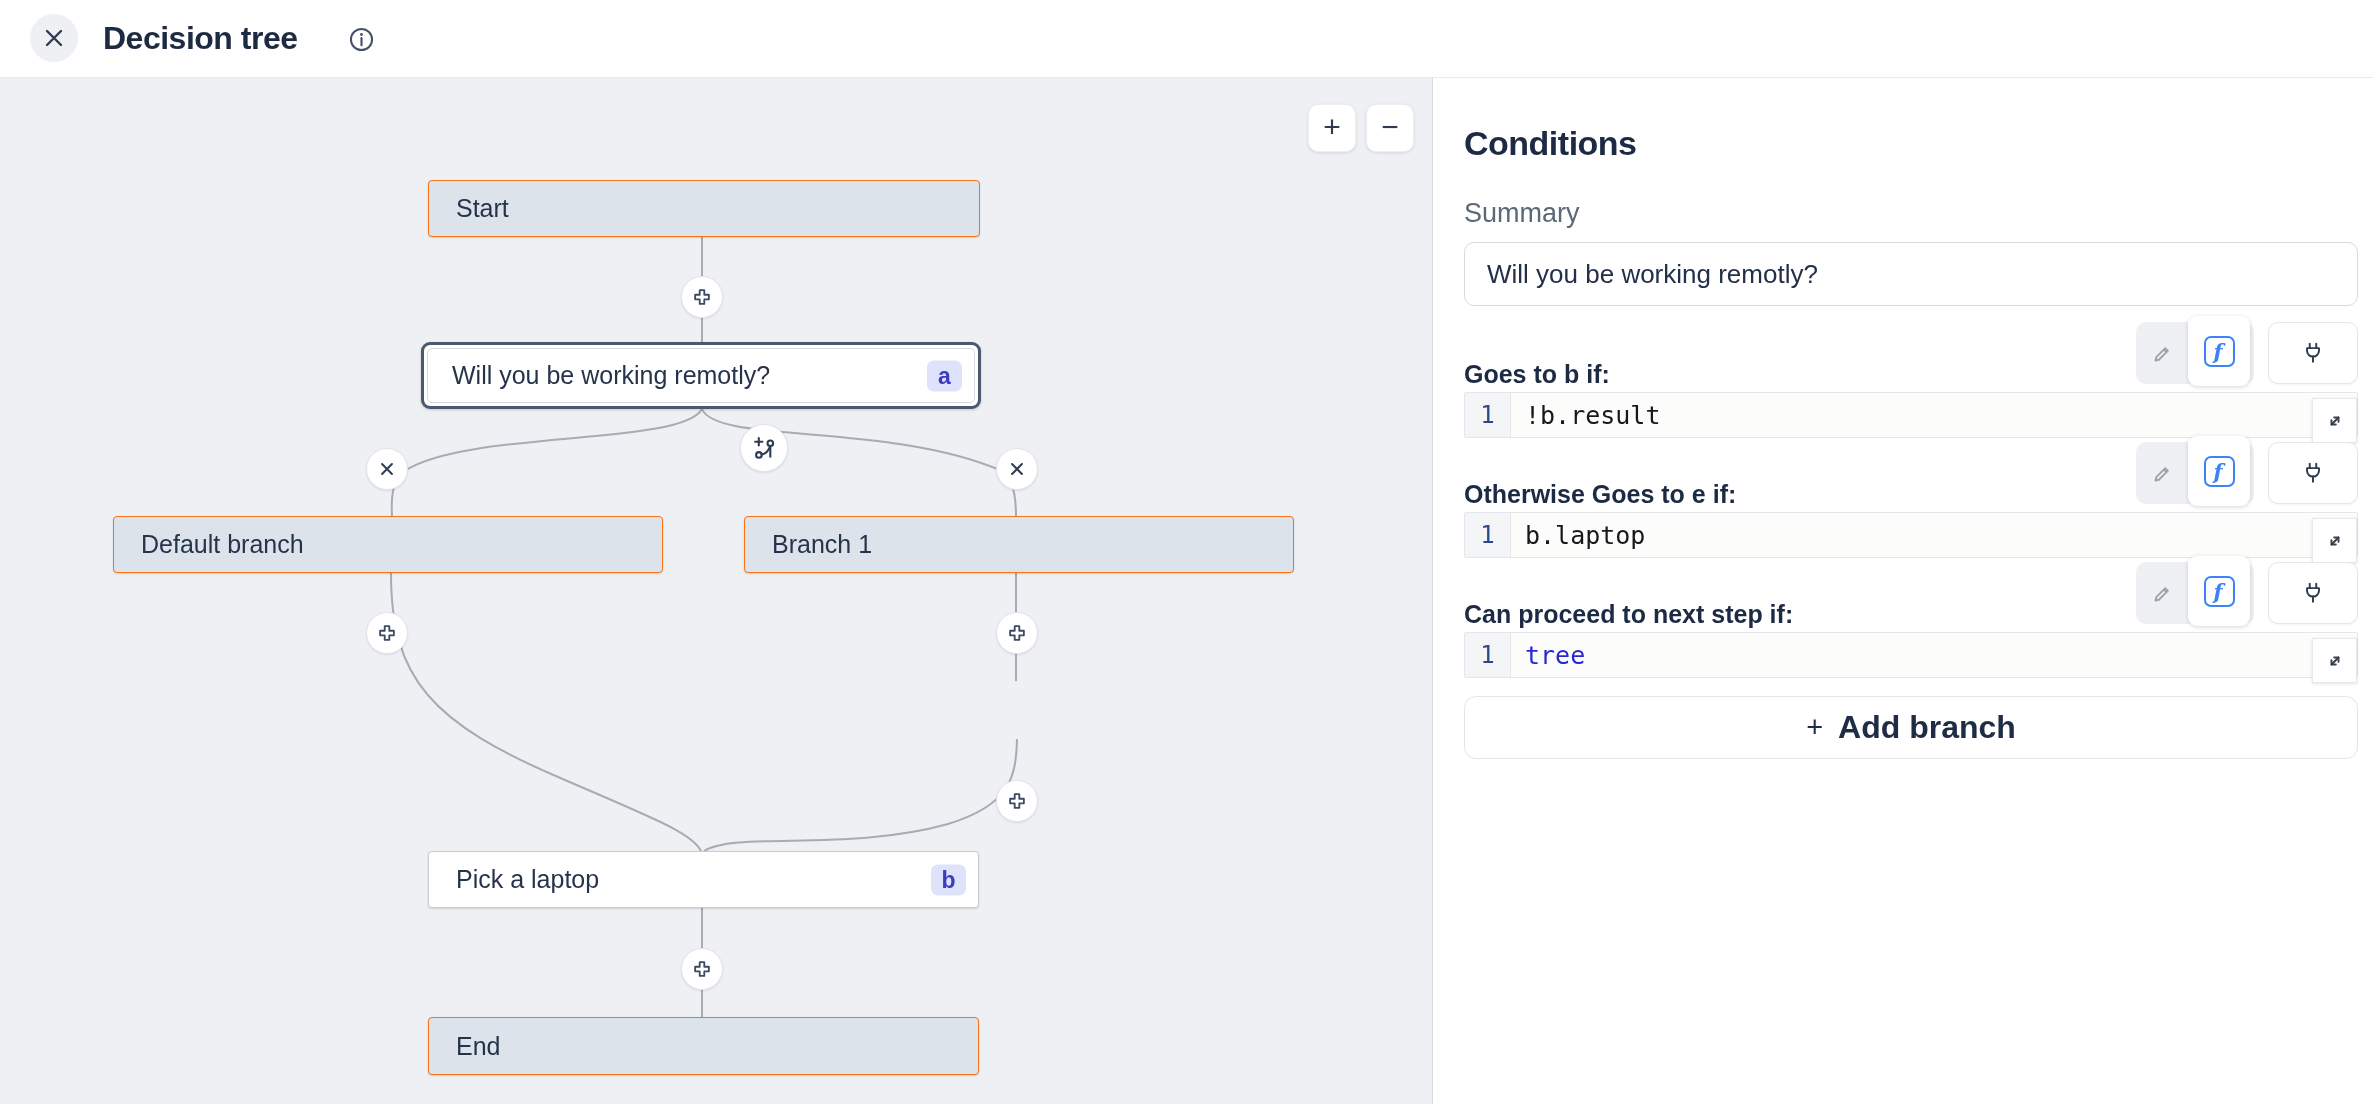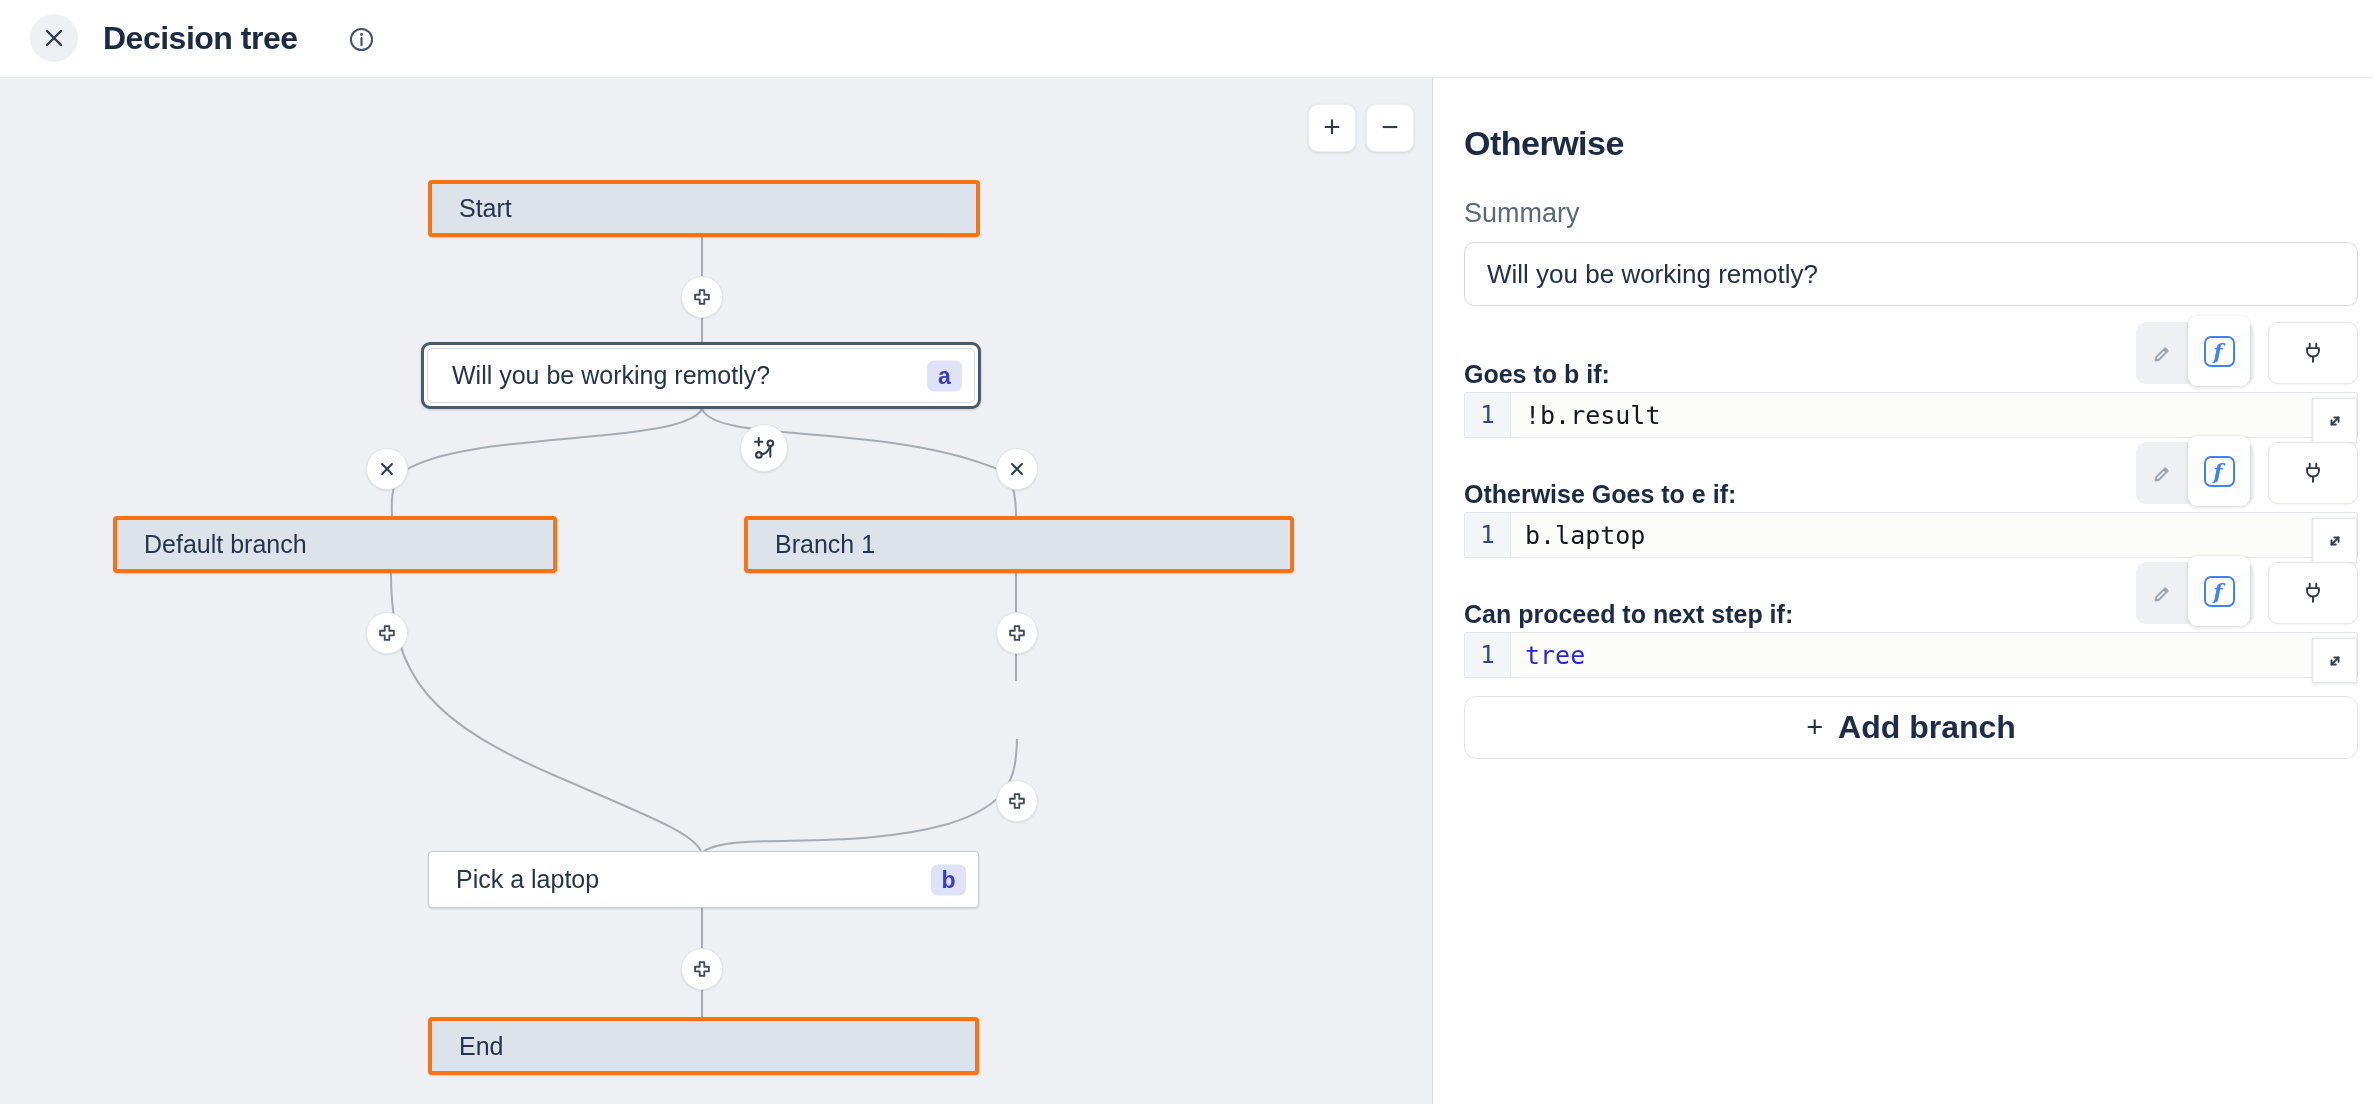--- a/index.html
+++ b/index.html
@@ -10,21 +10,21 @@
   
   #topbar { position:absolute; left:0; top:0; width:2373px; height:78px; background:#fff; border-bottom:1px solid #e8eaee; z-index:30; }
   #close-btn { position:absolute; left:30px; top:14px; width:48px; height:48px; border-radius:50%; background:#eef0f3; border:none; display:flex; align-items:center; justify-content:center; cursor:pointer; }
   #page-title { position:absolute; left:103px; top:20px; font-size:32px; font-weight:700; color:#1d2b42; letter-spacing:-0.5px; }
   #title-info { position:absolute; left:347px; top:25px; width:28px; height:28px; display:flex; align-items:center; justify-content:center; }
 
   
   #canvas { position:absolute; left:0; top:78px; width:1433px; height:1026px; background:#eef0f3; border-right:1px solid #d9dce1; overflow:hidden; }
   #edges { position:absolute; left:0; top:0; }
   .node { position:absolute; border-radius:4px; display:flex; align-items:center; padding-left:27px; font-size:25px; color:#26344b; box-shadow:0 1px 2px rgba(20,30,50,.14); }
-  .node-gray { background:#dde3eb; border:4px solid #f97316; }
+  .node-gray { background:#dde3eb; border:1px solid #f97316; }
   .node-white { background:#fff; border:1px solid #c6ccd4; }
   .node-selected-outer { position:absolute; background:#fff; border:3px solid #4a5a6e; border-radius:9px; box-shadow:0 1px 3px rgba(20,30,50,.18); }
   .node-selected-inner { position:absolute; left:3px; right:3px; top:3px; bottom:3px; background:#fff; border:1px solid #d7dbe1; border-radius:5px; display:flex; align-items:center; padding-left:24px; font-size:25px; color:#26344b; }
   .badge { position:absolute; right:12px; top:50%; transform:translateY(-50%); min-width:35px; height:31px; padding:0 9px; border-radius:7px; background:#dfe2fb; color:#3c3cc0; font-weight:700; font-size:23px; display:flex; align-items:center; justify-content:center; }
   .connector { position:absolute; background:#fff; border:1px solid #e2e5e9; border-radius:50%; display:flex; align-items:center; justify-content:center; cursor:pointer; box-shadow:0 1px 2px rgba(20,30,50,.10); z-index:5; }
   .conn-42 { width:42px; height:42px; }
   .conn-48 { width:48px; height:48px; }
   .zoom-btn { position:absolute; width:48px; height:48px; background:#fff; border:1px solid #eceef1; border-radius:10px; box-shadow:0 1px 3px rgba(20,30,50,.12); font-size:30px; color:#2e3c52; display:flex; align-items:center; justify-content:center; cursor:pointer; z-index:10; padding-bottom:3px; }
 
   
@@ -99,21 +99,21 @@
       <span>Start</span>
     </div>
 
     <div class="node-selected-outer" style="left:421px; top:264px; width:560px; height:67px;">
       <div class="node-selected-inner">
         <span>Will you be working remotly?</span>
         <span class="badge">a</span>
       </div>
     </div>
 
-    <div class="node node-gray" style="left:113px; top:438px; width:444px; height:57px;text-align:right;">
+    <div class="node node-gray" style="left:113px; top:438px; width:550px; height:57px;text-align:right;">
       <span>Default branch</span>
     </div>
 
     <div class="node node-gray" style="left:744px; top:438px; width:550px; height:57px;">
       <span>Branch 1</span>
     </div>
 
 
     <div class="node node-white" style="left:428px; top:773px; width:551px; height:57px;">
       <span>Pick a laptop</span>
@@ -174,21 +174,21 @@
     </div>
 
     <div class="connector conn-42" style="left:681px; top:870px;">
       <svg width="22" height="22" viewBox="0 0 24 24">
           <path d="M9.5 4.5 h5 v5 h5 v5 h-5 v5 h-5 v-5 h-5 v-5 h5 z" stroke="#3c4b63" stroke-width="2" fill="none" stroke-linejoin="round"></path>
         </svg>
     </div>
   </div>
 
   <div id="panel">
-    <div id="panel-title">Otherwise</div>
+    <div id="panel-title">Conditions</div>
 
 
     <div id="summary-label">Summary</div>
     <input id="summary-input" type="text" value="Will you be working remotly?" style="">
 
     <div class="cond-row" style="top:244px;">
       <div class="cond-controls">
         <div class="seg-group">
           <div class="seg-pencil">
             <svg width="25" height="25" viewBox="0 0 24 24">

